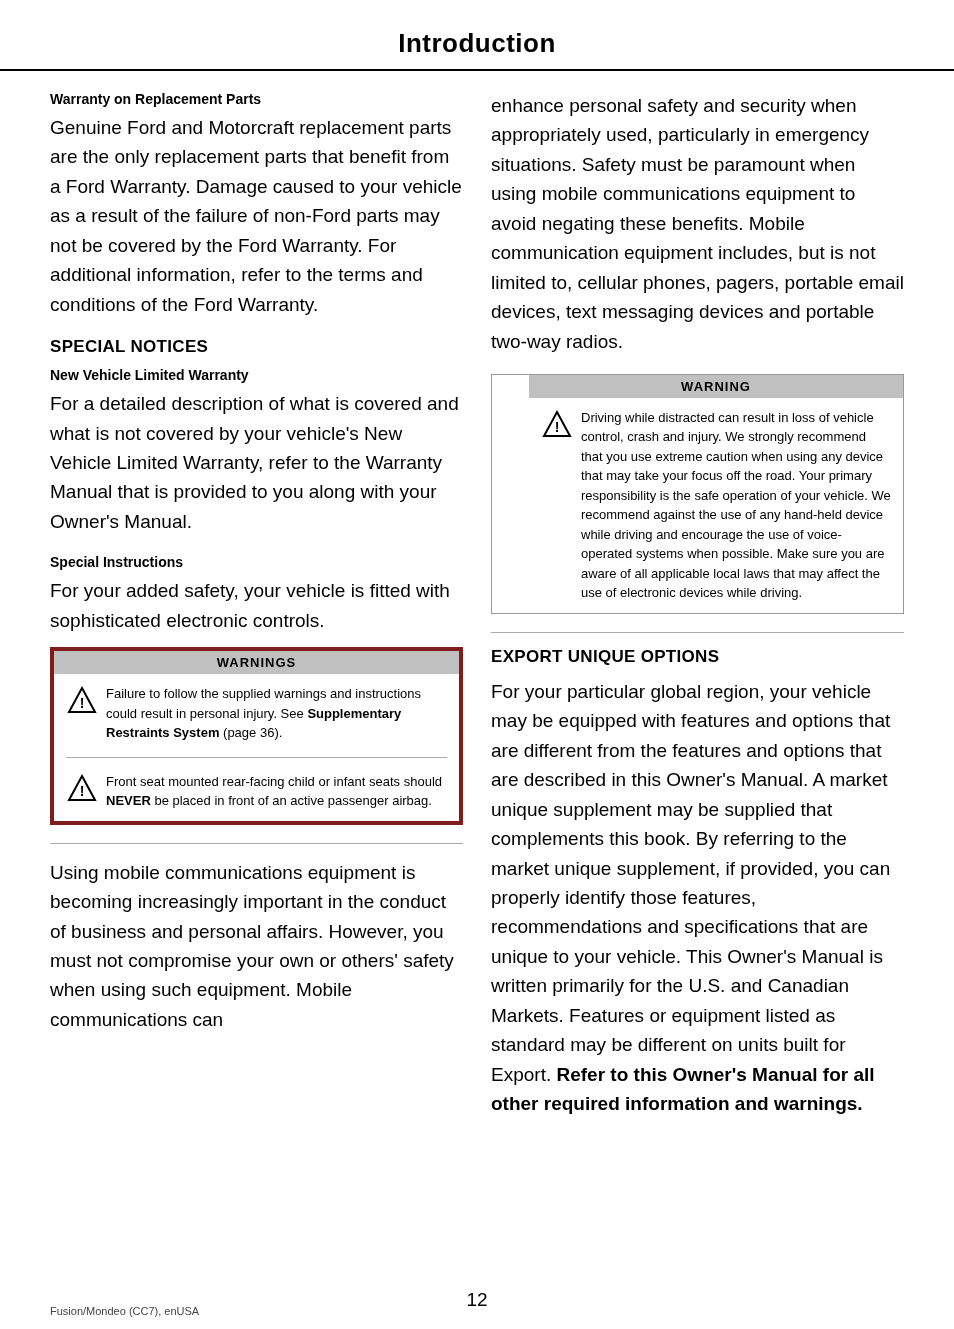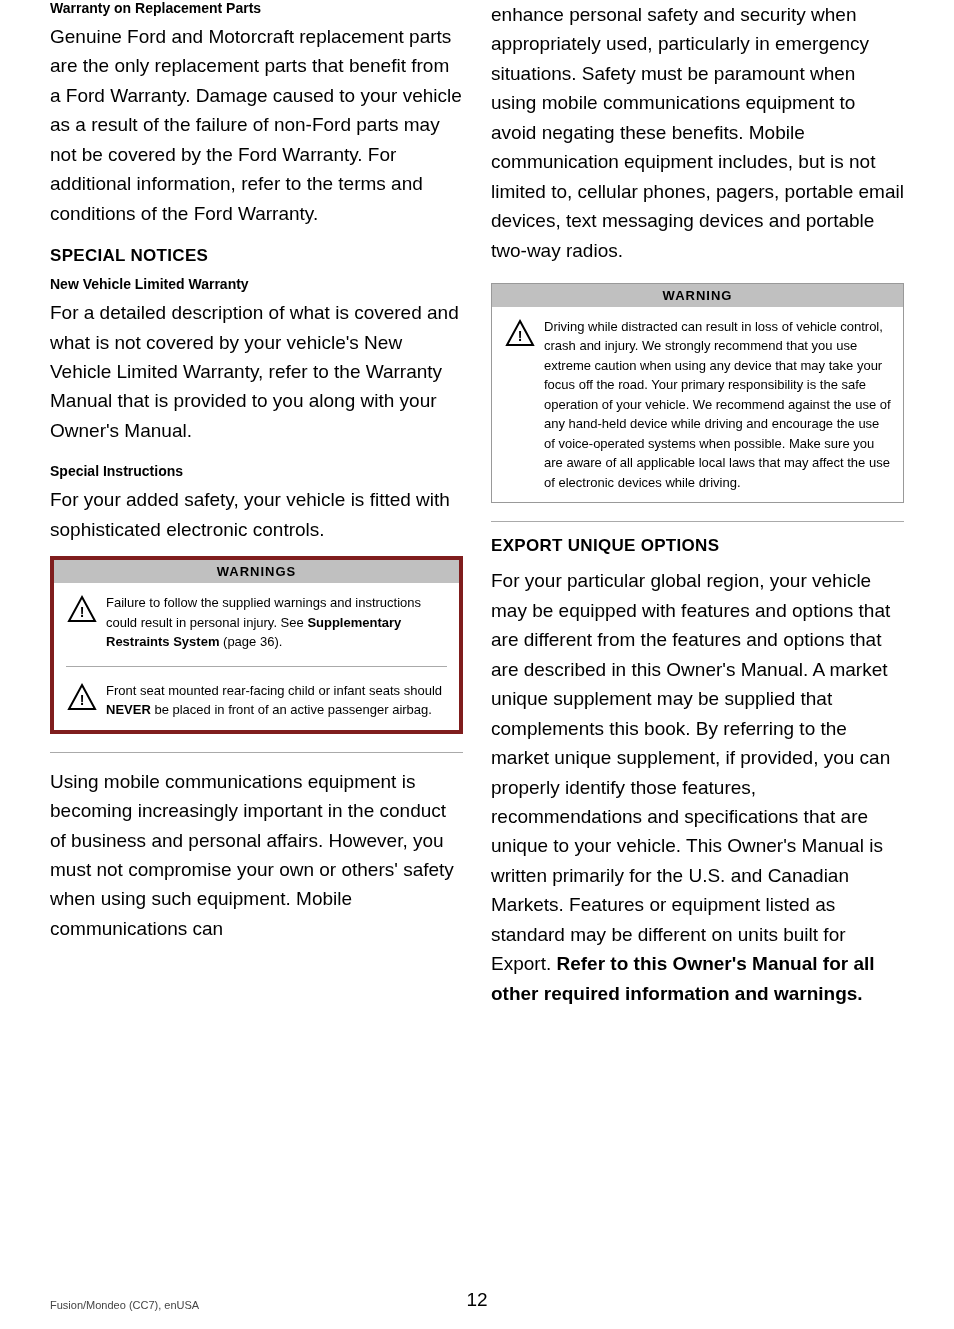--- a/index.html
+++ b/index.html
@@ -98,20 +98,21 @@
       height: 32px;
     }
     .warning-text {
       flex: 1;
       font-size: 13px;
       line-height: 1.5;
     }
     .right-warning-box {
       border: 1px solid #999;
       margin-bottom: 18px;
+      padding-left: 37px;
     }
     .right-warning-header {
       background: #c0c0c0;
       text-align: center;
       font-weight: bold;
       font-size: 13px;
       padding: 4px 0;
       letter-spacing: 1px;
     }
     .right-warning-content {
@@ -132,31 +133,34 @@
     .page-footer {
       position: absolute;
       bottom: 18px;
       left: 0;
       right: 0;
       text-align: center;
       font-size: 19px;
     }
     .footer-model {
       position: absolute;
-      bottom: 18px;
+      bottom: 12px;
       left: 50px;
       font-size: 11px;
       color: #444;
     }
   </style>
 </head>
 <body>
 
 <div class="page-container">
 
+  <div class="page-header">
+    <span class="page-title">Introduction</span>
+  </div>
 
   <div class="content-area">
 
     <div class="left-col">
 
       <p class="section-title-bold">Warranty on Replacement Parts</p>
       <p class="section-body">Genuine Ford and Motorcraft replacement parts are the only replacement parts that benefit from a Ford Warranty. Damage caused to your vehicle as a result of the failure of non-Ford parts may not be covered by the Ford Warranty. For additional information, refer to the terms and conditions of the Ford Warranty.</p>
 
       <p class="section-heading-large">SPECIAL NOTICES</p>
 

